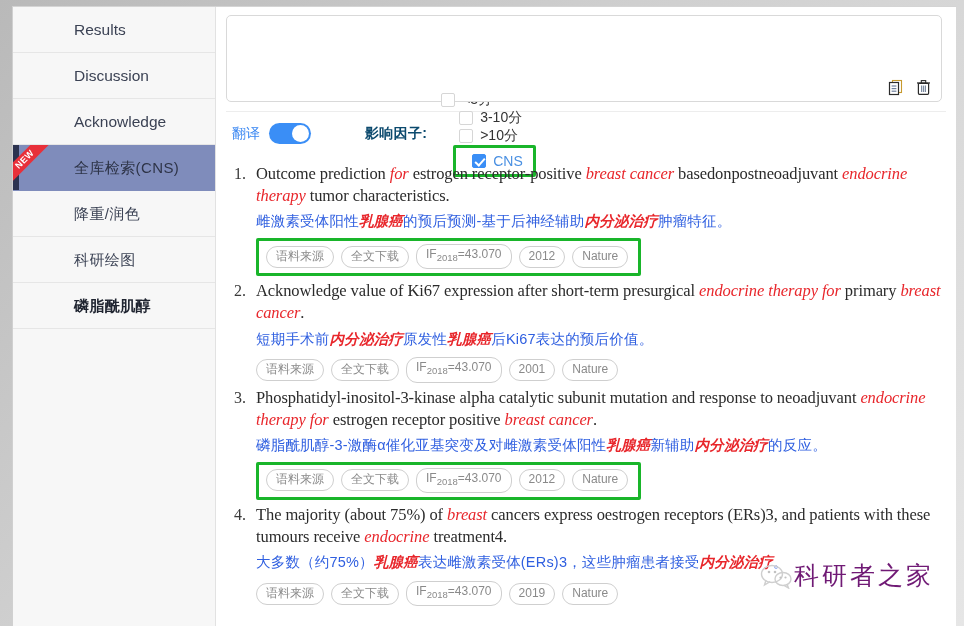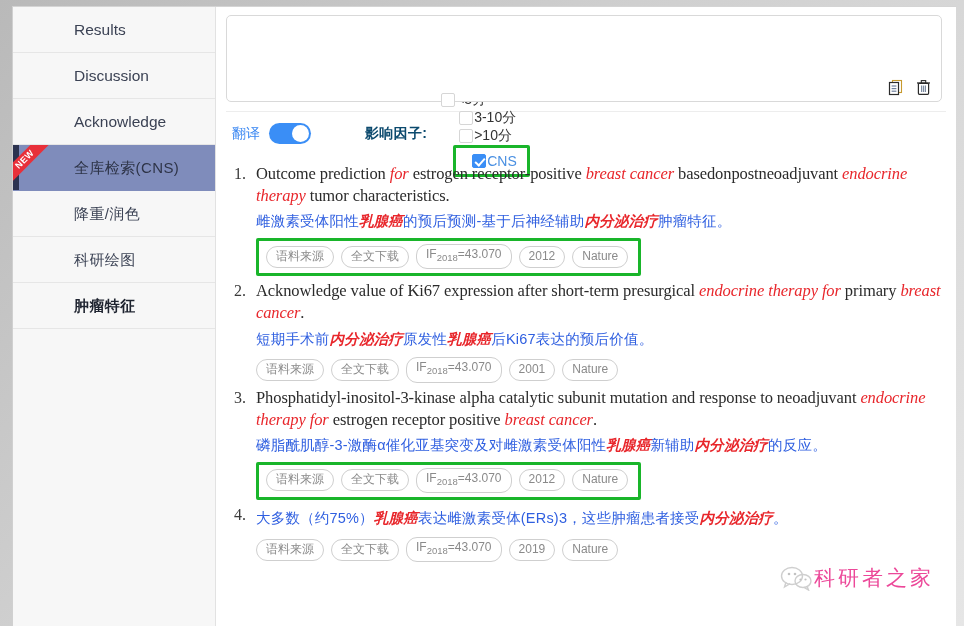--- a/index.html
+++ b/index.html
@@ -135,21 +135,21 @@
     border-radius: 50%;
     background: #fff;
   }
   .if-label {
     margin-left: 54px;
     font-size: 14px;
     color: #0c4a6e;
     font-weight: bold;
     letter-spacing: .3px;
   }
-  .cb-group { display: flex; align-items: center; margin-left: 14px; gap: 1px; cursor: pointer; }
+  .cb-group { display: flex; align-items: center; margin-left: 14px; gap: 7px; cursor: pointer; }
   .cb-group + .cb-group { margin-left: 32px; }
   .cbox {
     width: 14px; height: 14px;
     border: 1px solid #d6d6d6;
     border-radius: 2px;
     background: #fff;
     flex: none;
     position: relative;
   }
   .cbox.checked {
@@ -244,22 +244,22 @@
     border-radius: 2px;
   }
   .chips-wrap.boxed .chips { margin-top: 1px; }
 
   
   #watermark {
     position: absolute;
     right: 22px; bottom: 34px;
     display: flex;
     align-items: center;
-    color: #ec4899;
-    font-size: 21px;
+    color: #701a75;
+    font-size: 25px;
     letter-spacing: 3px;
     pointer-events: none;
     user-select: none;
   }
   #watermark svg { display:block; }
   #bottom-fade {
     position: absolute;
     left: 0; right: 0; bottom: 0;
     height: 7px;
     background: #ffffff;
@@ -271,21 +271,21 @@
 <div id="frame">
   <div id="inner">
 
     <nav id="sidebar">
         <div class="nav-item"><span>Results</span></div>
         <div class="nav-item"><span>Discussion</span></div>
         <div class="nav-item"><span>Acknowledge</span></div>
         <div class="nav-item active cjk"><span class="ribbon">NEW</span><span>全库检索(CNS)</span></div>
         <div class="nav-item cjk"><span>降重/润色</span></div>
         <div class="nav-item cjk"><span>科研绘图</span></div>
-        <div class="nav-item bold cjk"><span>肿瘤特征</span></div>
+        <div class="nav-item bold cjk"><span>磷脂酰肌醇</span></div>
       </nav>
 
     <section id="main">
 
       <div id="editor-wrap">
         <div id="editor">
           <div id="editor-tools">
             <span class="tool-icon" title="copy">
               <svg width="17" height="17" viewBox="0 0 17 17">
                 <rect x="4.5" y="1.5" width="9" height="12" fill="#ffffff" stroke="#c79a2e" stroke-width="1.1"></rect>
@@ -368,20 +368,21 @@
                   <span class="chip">语料来源</span>
                   <span class="chip">全文下载</span>
                   <span class="chip" title="IF2018=43.070">IF<sub>2018</sub>=43.070</span>
                   <span class="chip">2012</span>
                   <span class="chip">Nature</span>
                 </div></div></div>
           </div>
           <div class="result">
             <div class="res-num">4.</div>
             <div class="res-body">
+              <div class="res-title"><span>The majority (about 75%) of </span><span class="kw">breast</span><span> cancers express oestrogen receptors (ERs)3, and patients with these tumours receive </span><span class="kw">endocrine</span><span> treatment4.</span></div>
               <div class="res-trans"><span>大多数（约75%）</span><span class="kw">乳腺癌</span><span>表达雌激素受体(ERs)3，这些肿瘤患者接受</span><span class="kw">内分泌治疗</span><span>。</span></div>
               <div class="chips-wrap"><div class="chips">
                   <span class="chip">语料来源</span>
                   <span class="chip">全文下载</span>
                   <span class="chip" title="IF2018=43.070">IF<sub>2018</sub>=43.070</span>
                   <span class="chip">2019</span>
                   <span class="chip">Nature</span>
                 </div></div>
             </div>
           </div>

